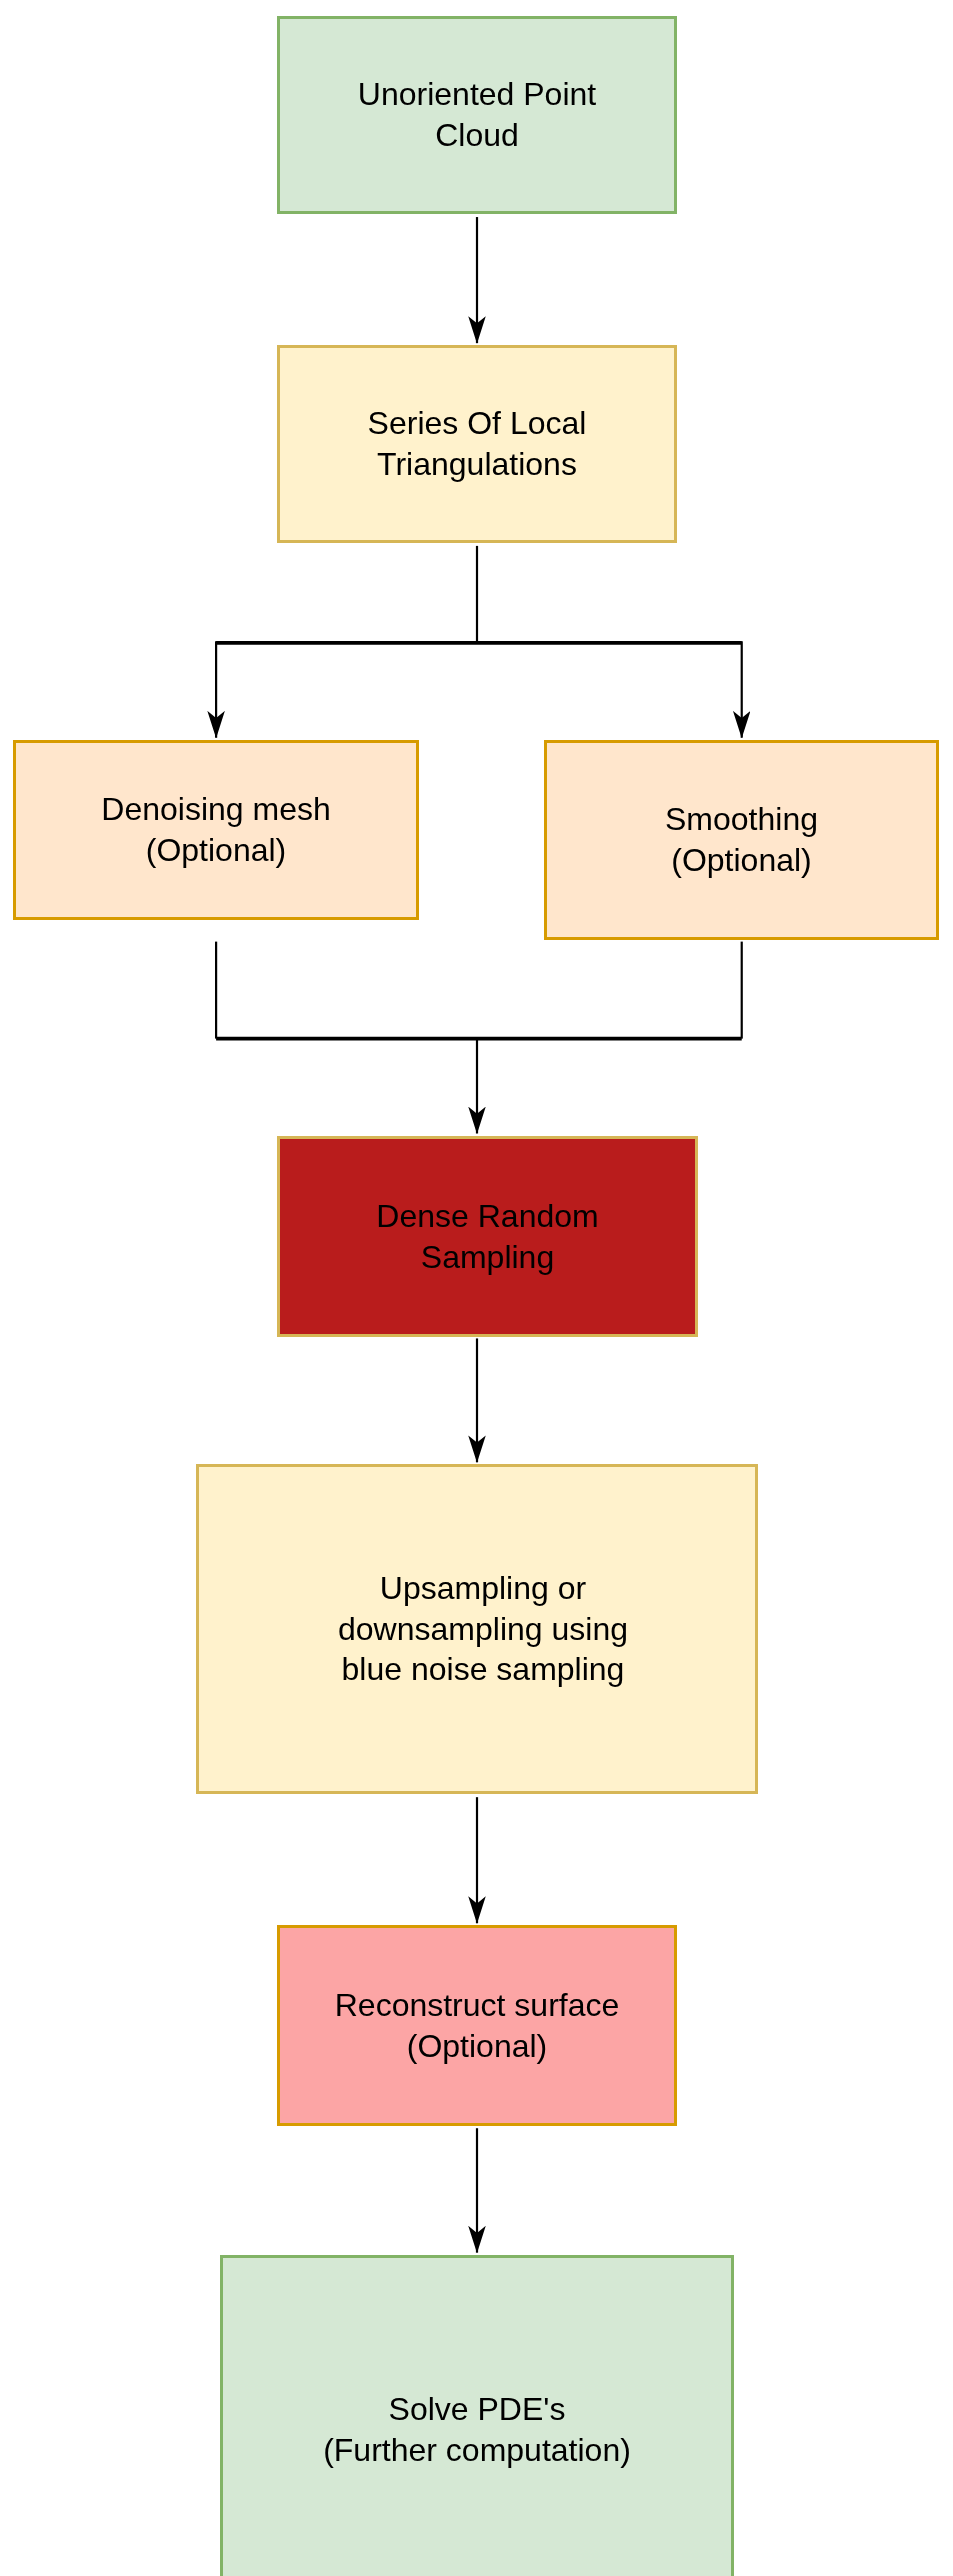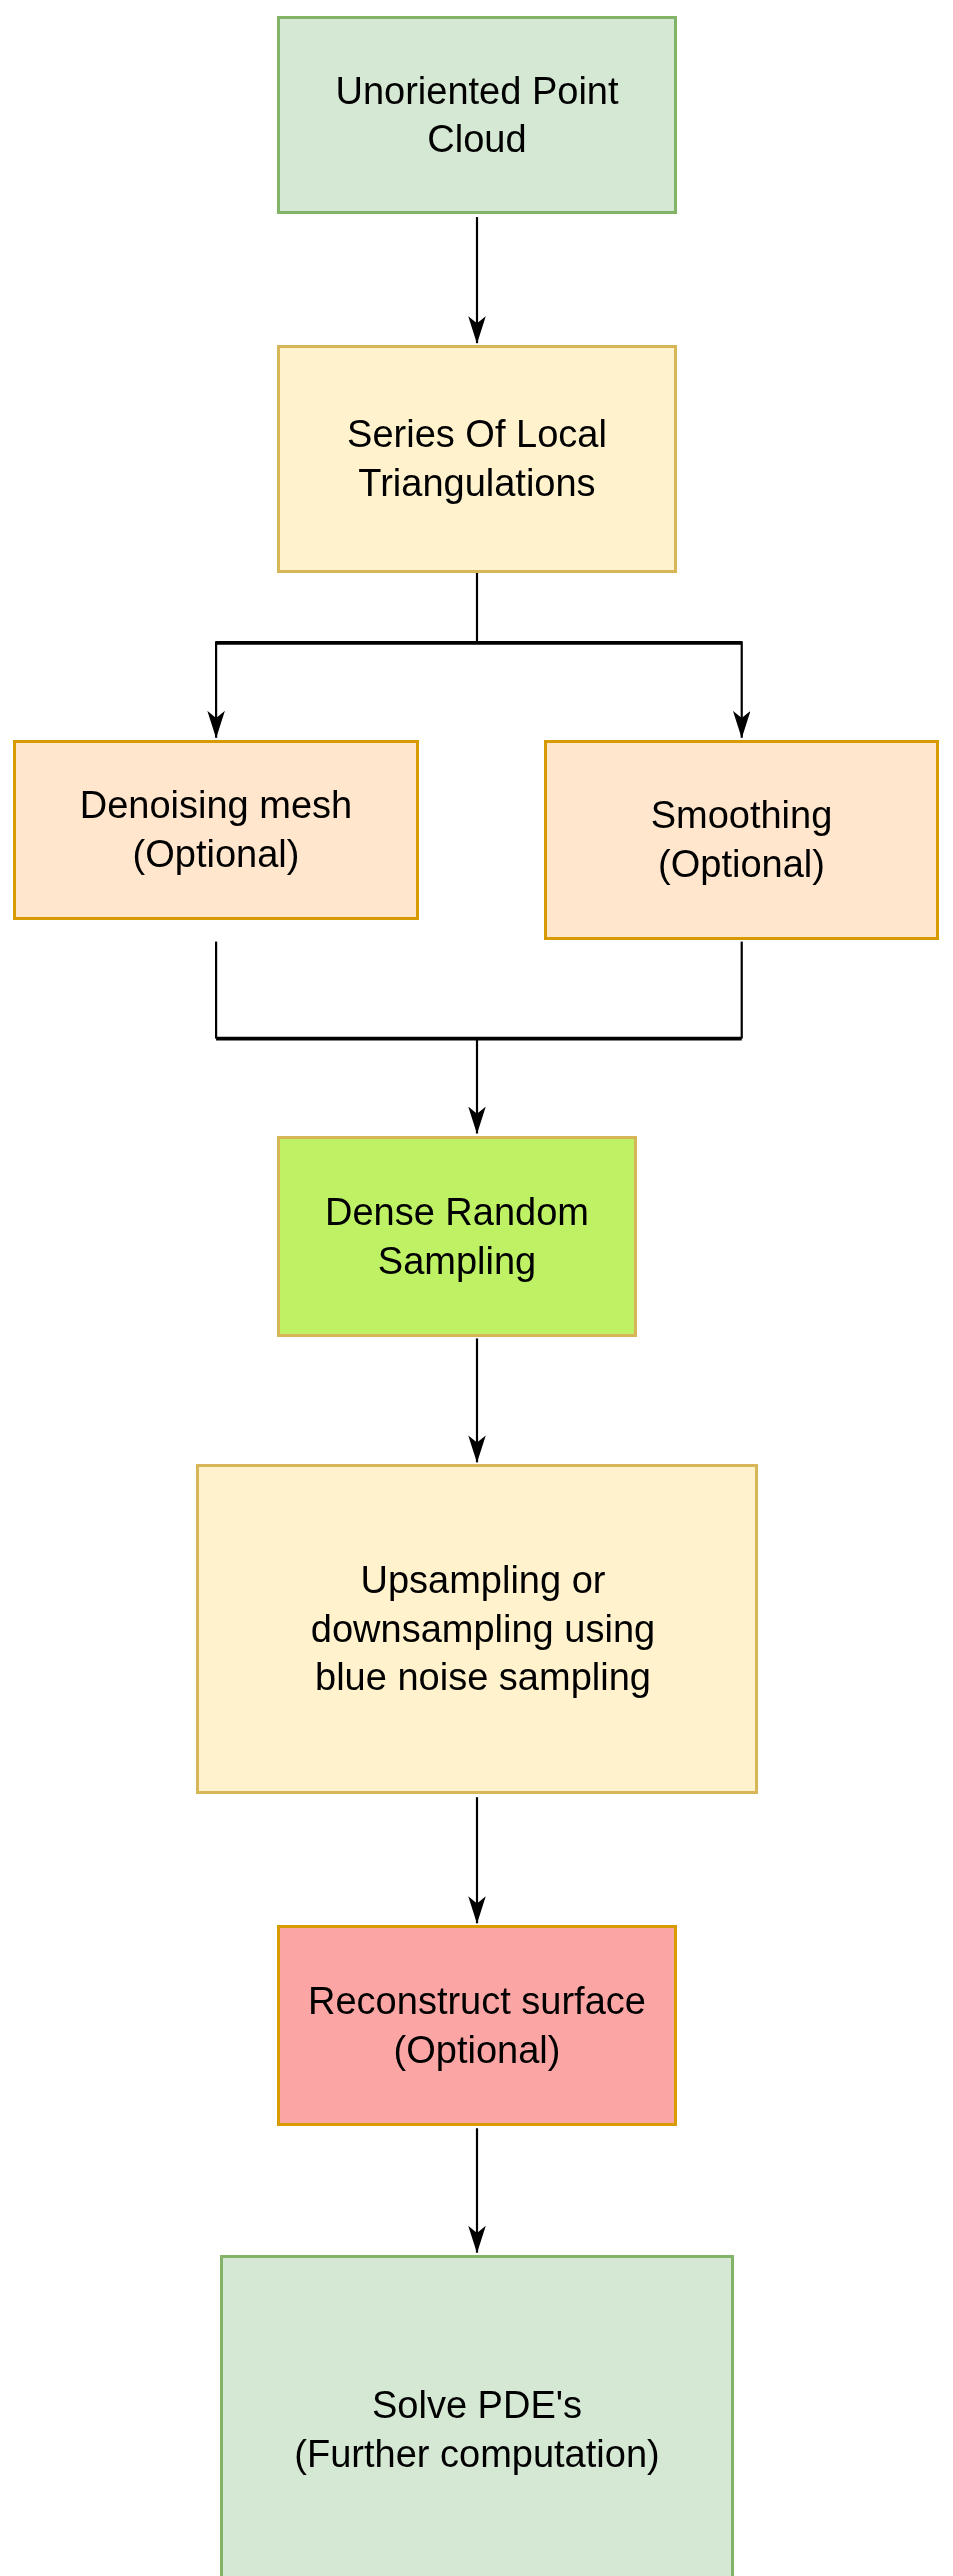--- a/index.html
+++ b/index.html
@@ -27,21 +27,21 @@
     position: absolute;
     box-sizing: border-box;
     border: 3.8px solid #999999;
     background: #eeeeee;
     display: flex;
     align-items: center;
     justify-content: center;
   }
   .label {
     font-family: "Liberation Sans", sans-serif;
-    font-size: 38px;
+    font-size: 32px;
     line-height: 1.28;
     color: #000000;
     text-align: center;
     white-space: pre-line;
   }
 </style>
 </head>
 <body>
 
 <div id="canvas">
@@ -70,36 +70,36 @@
     <path class="edge" d="M 870 3279 L 870 3509" marker-end="url(#arrow)"></path>
 
     <path class="edge" d="M 870 3883 L 870 4110" marker-end="url(#arrow)"></path>
   </svg>
 
   <div class="node" style="left: 277px; top: 16.4px; width: 400px; height: 198px; background-color: rgb(213, 232, 212); border-color: rgb(130, 179, 102);">
     <span class="label">Unoriented Point
 Cloud</span>
   </div>
 
-  <div class="node" style="left: 277px; top: 345px; width: 400px; height: 228px; background-color: rgb(255, 242, 204); border-color: rgb(214, 182, 86);">
+  <div class="node" style="left: 277px; top: 345px; width: 400px; height: 198px; background-color: rgb(255, 242, 204); border-color: rgb(214, 182, 86);">
     <span class="label">Series Of Local
 Triangulations</span>
   </div>
 
   <div class="node" style="left: 13px; top: 740px; width: 406px; height: 180px; background-color: rgb(255, 230, 204); border-color: rgb(215, 155, 0);">
     <span class="label">Denoising mesh
 (Optional)</span>
   </div>
 
   <div class="node" style="left: 544px; top: 740px; width: 395px; height: 200px; background-color: rgb(255, 230, 204); border-color: rgb(215, 155, 0);">
     <span class="label">Smoothing
 (Optional)</span>
   </div>
 
-  <div class="node" style="left: 277px; top: 1136px; width: 360px; height: 201px; background-color: #bef264; border-color: rgb(214, 182, 86);">
+  <div class="node" style="left: 277px; top: 1136px; width: 421px; height: 201px; background-color: #b91c1c; border-color: rgb(214, 182, 86);">
     <span class="label">Dense Random
 Sampling</span>
   </div>
 
   <div class="node" style="left: 196px; top: 1464px; width: 562px; height: 330px; background-color: rgb(255, 242, 204); border-color: rgb(214, 182, 86); padding-left: 12px;">
     <span class="label">Upsampling or
 downsampling using
 blue noise sampling</span>
   </div>
 

